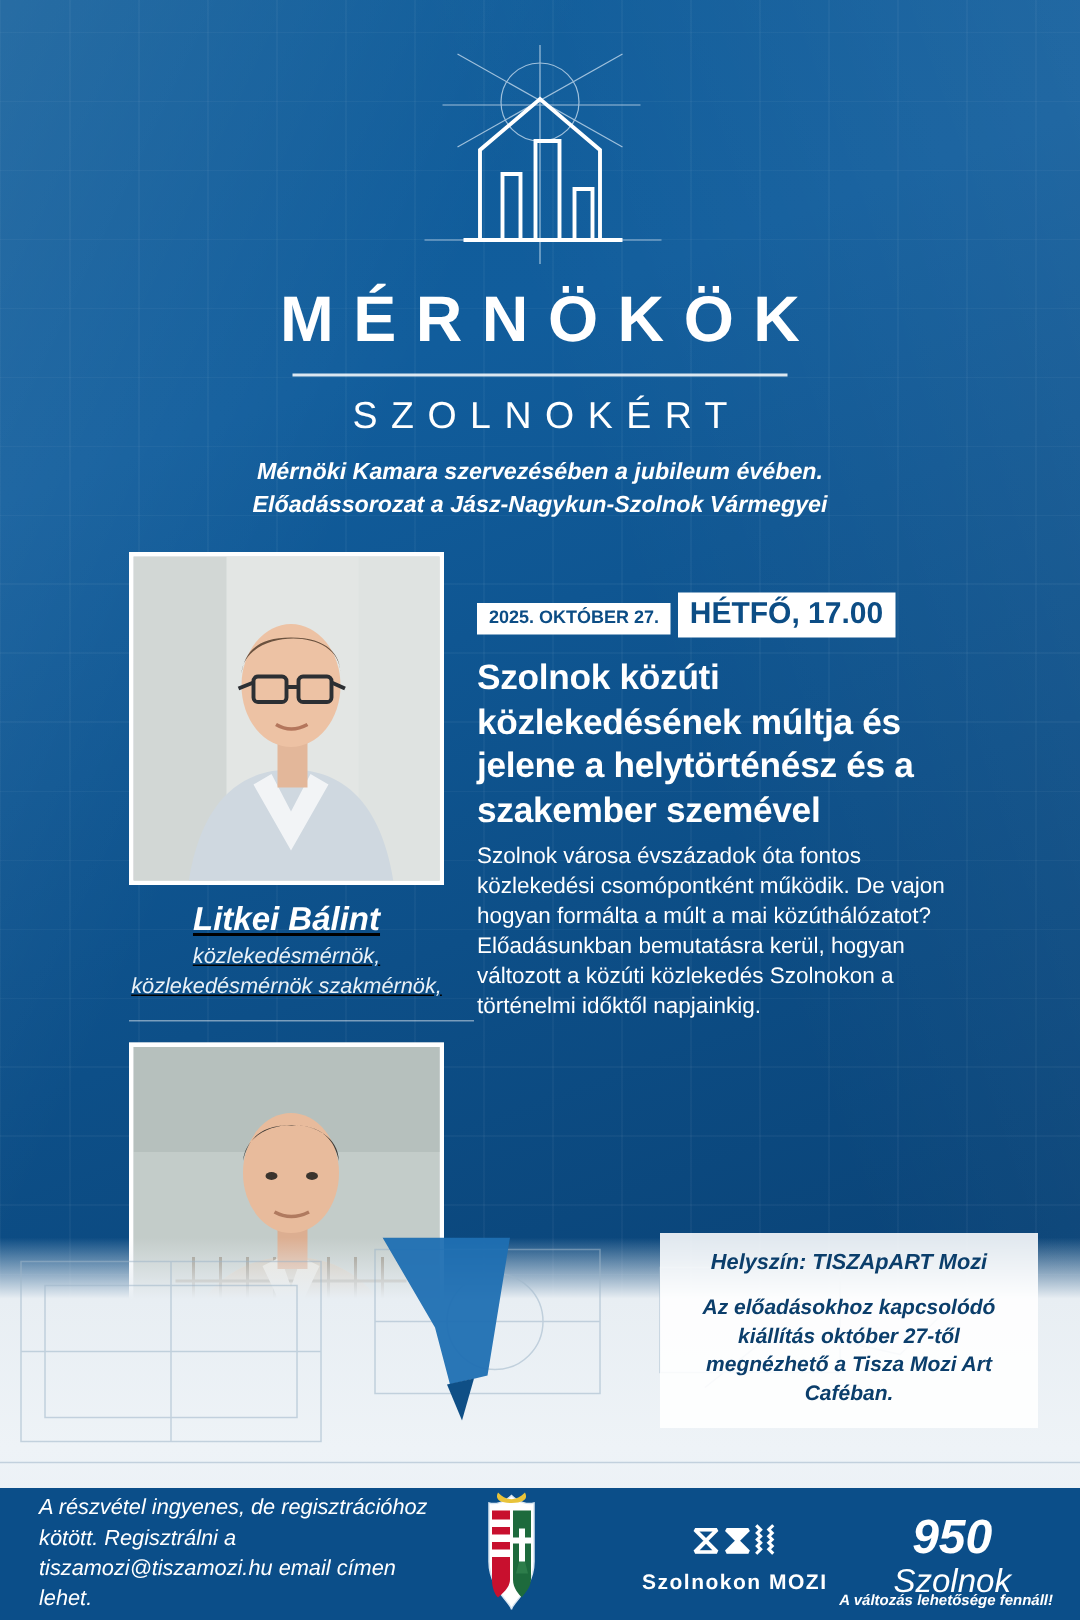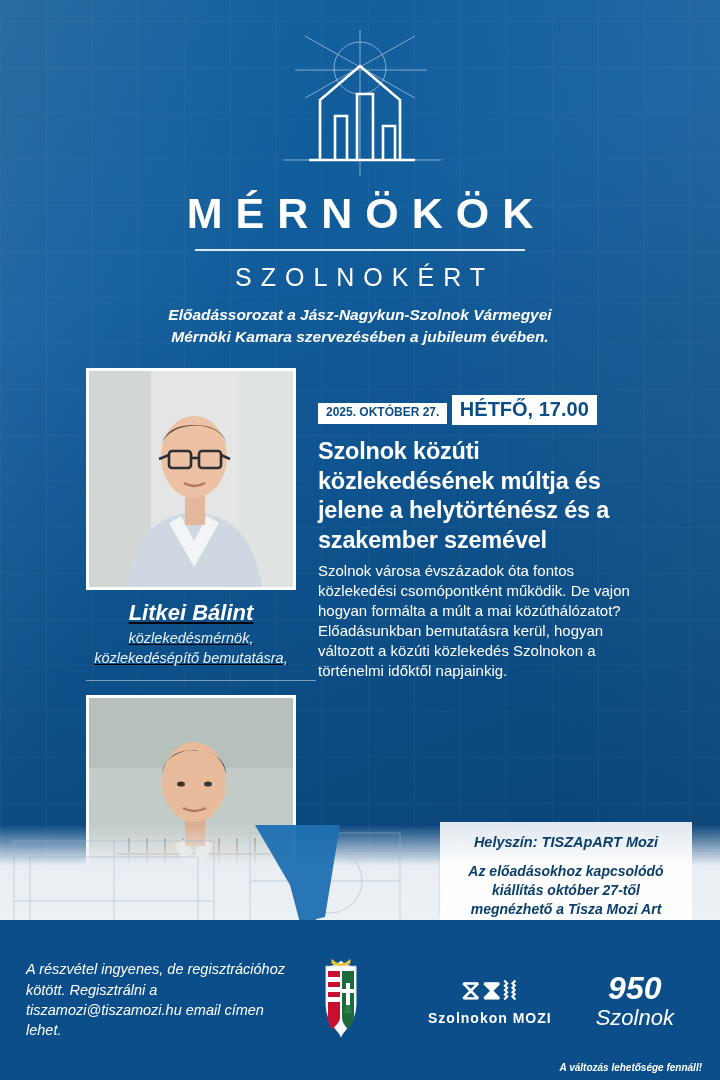--- a/index.html
+++ b/index.html
@@ -147,21 +147,21 @@
   .venue-l2 { font-size: 12px; margin-top: 2px; }
   .venue-l3 { font-size: 14px; margin-top: 12px; line-height: 1.35; font-weight: bold; }
 
   
   .bottom {
     position: absolute; left: 0; right: 0; bottom: 0; height: 255px;
     background: linear-gradient(180deg, rgba(236,241,246,0) 0%, #e8eef3 16%, #eef3f7 55%, #e6edf3 100%);
   }
   .bp-lines { position: absolute; inset: 0; opacity: 0.55; }
   .bottom-bar {
-    position: absolute; left: 0; right: 0; bottom: 0; height: 160px;
+    position: absolute; left: 0; right: 0; bottom: 0; height: 88px;
     background: #0b4e89;
     display: flex; align-items: center;
   }
   .foot-text {
     width: 300px;
     color: #ffffff;
     font-style: italic;
     font-size: 14.5px;
     line-height: 1.4;
     padding-left: 26px;
@@ -202,22 +202,22 @@
         <path d="M118 132 V98 H130 V132"></path>
       </g>
       <g fill="none" stroke="#ffffff" stroke-width="2.6">
         <line x1="44" y1="132" x2="150" y2="132"></line>
       </g>
     </svg>
     <div class="brand">MÉRNÖKÖK</div>
     <div class="rule"></div>
     <div class="brand-sub">SZOLNOKÉRT</div>
     <div class="tagline">
+      <div>Mérnöki Kamara szervezésében a jubileum évében.</div>
       <div>Előadássorozat a Jász-Nagykun-Szolnok Vármegyei</div>
-      <div>Mérnöki Kamara szervezésében a jubileum évében.</div>
     </div>
   </div>
 
   <div class="speakers">
 
     <div class="photo p1">
       <div class="bg-room"></div>
       <svg viewBox="0 0 210 222" width="210" height="222" style="position:absolute;inset:0">
         <rect x="0" y="0" width="210" height="222" fill="#e3e6e4"></rect>
         <rect x="0" y="0" width="62" height="222" fill="#d2d7d5"></rect>
@@ -233,21 +233,21 @@
           <line x1="102" y1="87" x2="110" y2="87"></line>
           <line x1="80" y1="84" x2="70" y2="88"></line>
           <line x1="132" y1="84" x2="141" y2="88"></line>
         </g>
         <path d="M95 112 Q105 118 116 112" stroke="#b4765c" stroke-width="2.4" fill="none"></path>
       </svg>
     </div>
     <div class="sp-name">Litkei Bálint</div>
     <div class="sp-role">
       <div>közlekedésmérnök,</div>
-      <div>közlekedésépítő bemutatásra,</div>
+      <div>közlekedésmérnök szakmérnök,</div>
     </div>
 
     <div class="divider-line"></div>
 
     <div class="photo second p2">
       <div class="bg-room"></div>
       <svg viewBox="0 0 210 218" width="210" height="218" style="position:absolute;inset:0">
         <rect x="0" y="0" width="210" height="218" fill="#c3ccc9"></rect>
         <rect x="0" y="0" width="210" height="70" fill="#b6c0bd"></rect>
         <path d="M28 218 C38 158 72 140 105 140 C138 140 172 158 182 218 Z" fill="#d9cfc2"></path>

